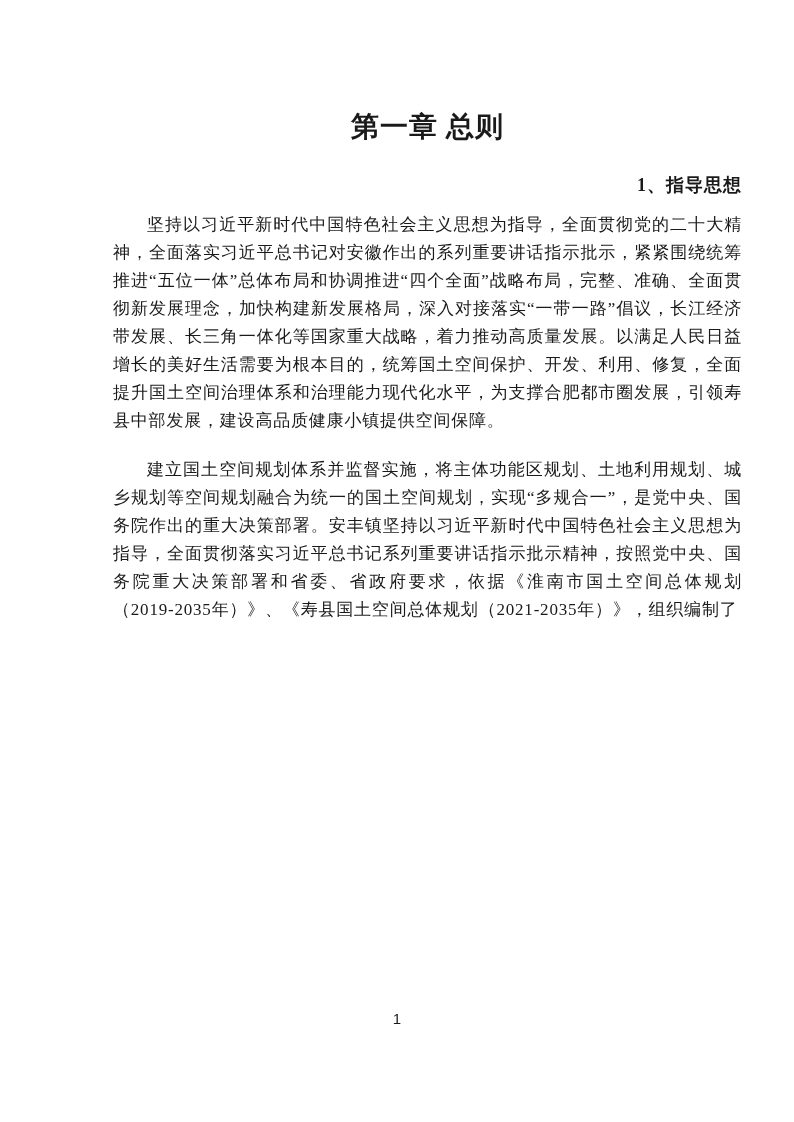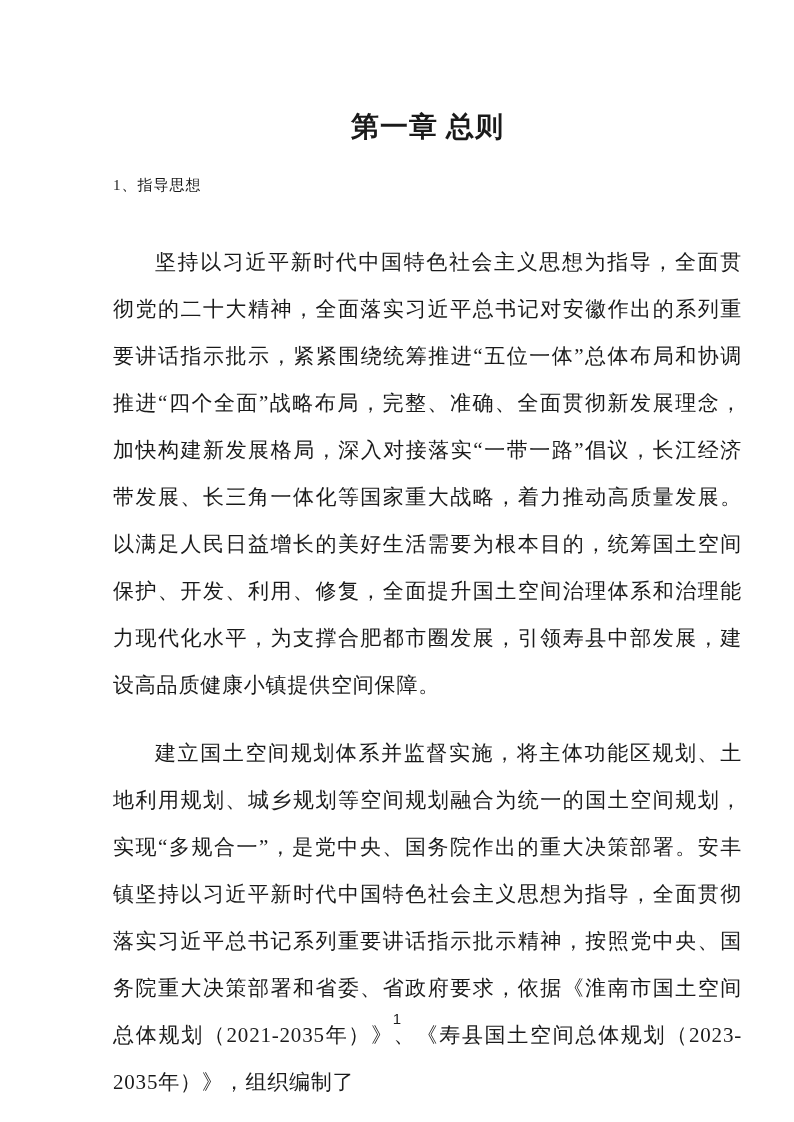--- a/index.html
+++ b/index.html
@@ -21,32 +21,33 @@
   .chapter-title {
     margin: 0;
     font-size: 28px;
     line-height: 36px;
     font-weight: bold;
     text-align: center;
     letter-spacing: 1px;
   }
   .section-heading {
     margin: 26px 0 0 0;
-    font-size: 15px;
+    font-size: 18px;
     line-height: 28px;
-    font-weight: normal;
+    font-weight: bold;
     letter-spacing: 1px;
+    text-align: right;
   }
   .section-heading.second {
     margin-top: 20px;
   }
   .body-paragraph {
-    margin: 40px 0 0 0;
-    font-size: 21px;
-    line-height: 47px;
+    margin: 12px 0 0 0;
+    font-size: 17px;
+    line-height: 28px;
     letter-spacing: 0.8px;
     text-align: justify;
     text-justify: inter-character;
     text-indent: 2em;
   }
   .body-paragraph.second {
     margin-top: 21px;
   }
   .page-number {
     position: absolute;
@@ -64,17 +65,17 @@
 
 <div class="page">
 
   <h1 class="chapter-title">第一章 总则</h1>
 
   <h2 class="section-heading">1、指导思想</h2>
 
   <p class="body-paragraph">坚持以习近平新时代中国特色社会主义思想为指导，全面贯彻党的二十大精神，全面落实习近平总书记对安徽作出的系列重要讲话指示批示，紧紧围绕统筹推进“五位一体”总体布局和协调推进“四个全面”战略布局，完整、准确、全面贯彻新发展理念，加快构建新发展格局，深入对接落实“一带一路”倡议，长江经济带发展、长三角一体化等国家重大战略，着力推动高质量发展。以满足人民日益增长的美好生活需要为根本目的，统筹国土空间保护、开发、利用、修复，全面提升国土空间治理体系和治理能力现代化水平，为支撑合肥都市圈发展，引领寿县中部发展，建设高品质健康小镇提供空间保障。</p>
 
 
-  <p class="body-paragraph second">建立国土空间规划体系并监督实施，将主体功能区规划、土地利用规划、城乡规划等空间规划融合为统一的国土空间规划，实现“多规合一”，是党中央、国务院作出的重大决策部署。安丰镇坚持以习近平新时代中国特色社会主义思想为指导，全面贯彻落实习近平总书记系列重要讲话指示批示精神，按照党中央、国务院重大决策部署和省委、省政府要求，依据《淮南市国土空间总体规划（2021-2035年）》、《寿县国土空间总体规划（2023-2035年）》，组织编制了</p>
+  <p class="body-paragraph second">建立国土空间规划体系并监督实施，将主体功能区规划、土地利用规划、城乡规划等空间规划融合为统一的国土空间规划，实现“多规合一”，是党中央、国务院作出的重大决策部署。安丰镇坚持以习近平新时代中国特色社会主义思想为指导，全面贯彻落实习近平总书记系列重要讲话指示批示精神，按照党中央、国务院重大决策部署和省委、省政府要求，依据《淮南市国土空间总体规划（2019-2035年）》、《寿县国土空间总体规划（2021-2035年）》，组织编制了</p>
 
   <div class="page-number">1</div>
 
 </div>
 
 </body></html>

